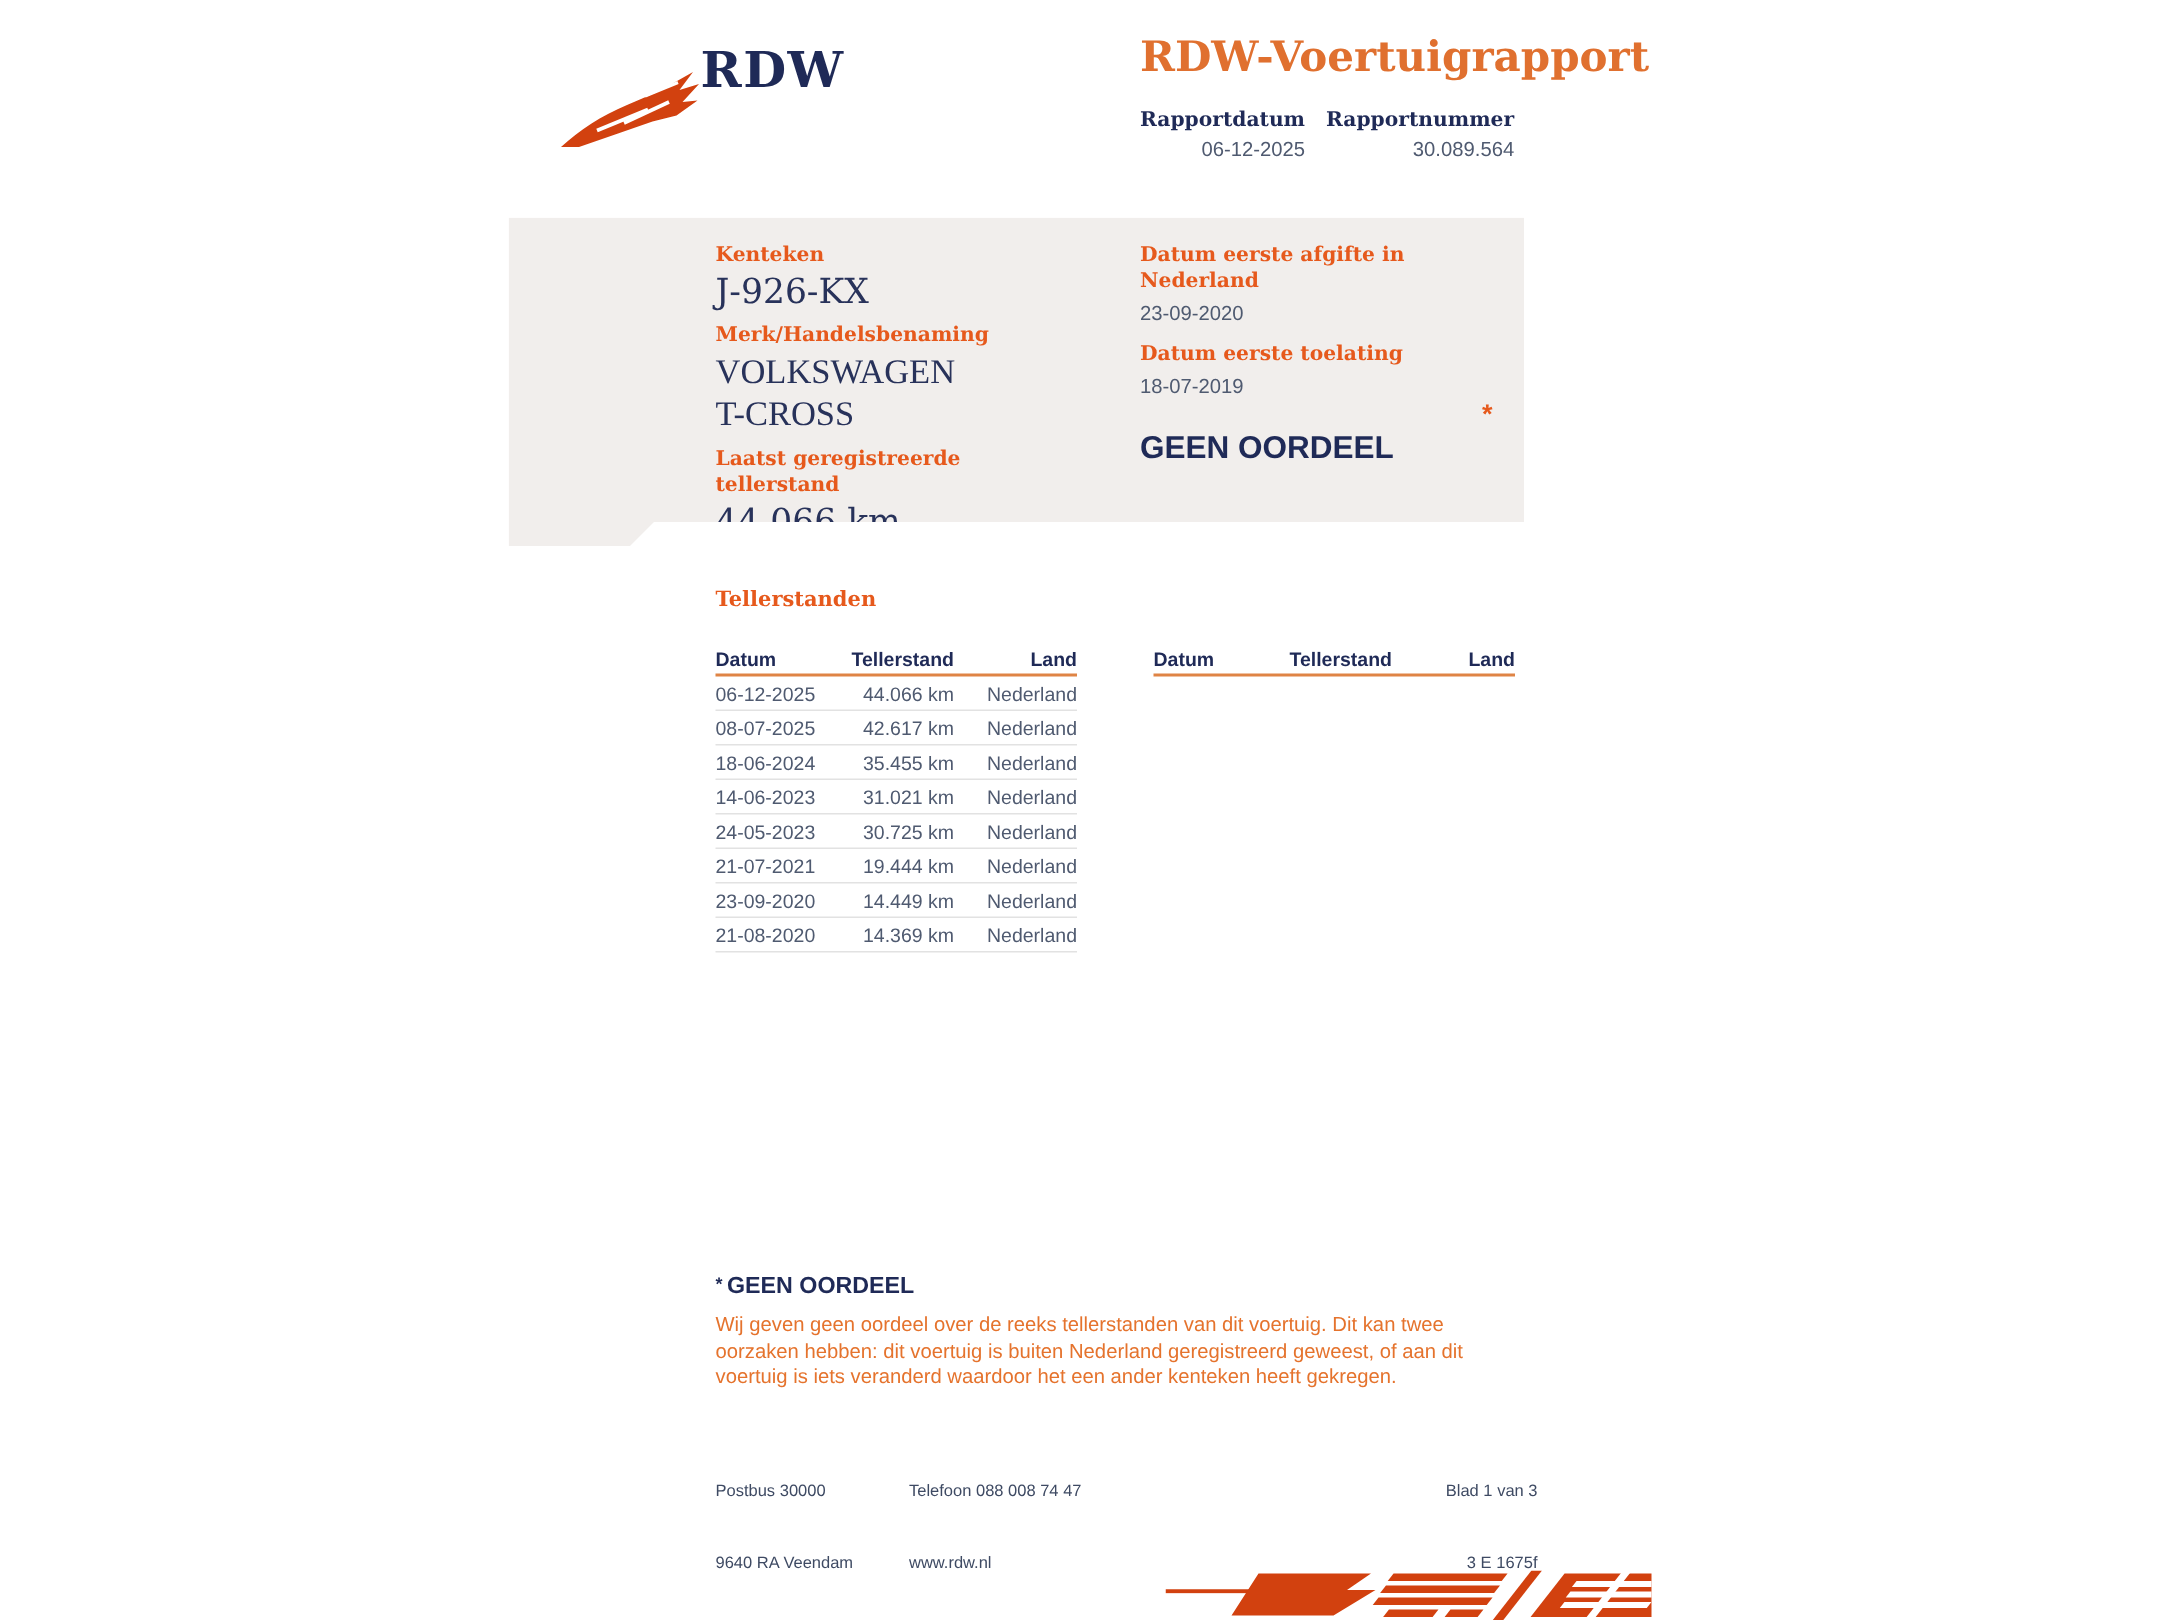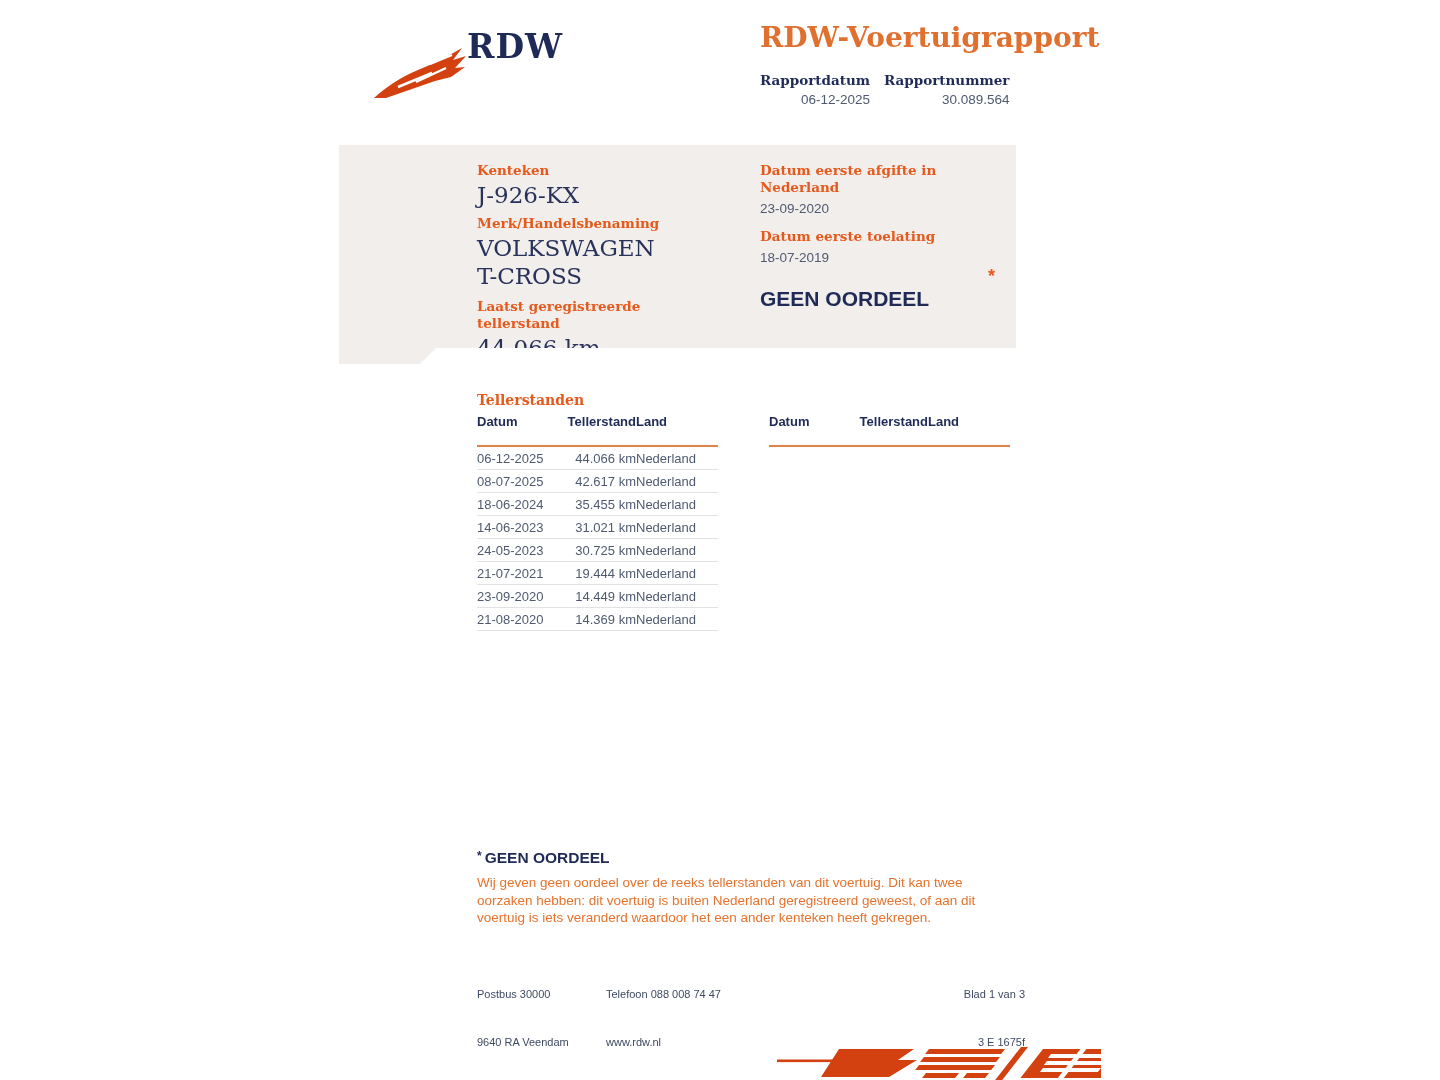--- a/index.html
+++ b/index.html
@@ -35,38 +35,38 @@
 
   
   .panel{position:absolute;left:339px;top:145px;width:677px;height:219px;background:var(--panel_bg);
          clip-path:polygon(0 0,677px 0,677px 203px,97px 203px,81px 219px,0 219px);}
   .panel-left{position:absolute;left:138px;top:17px;width:210px;}
   .panel-right{position:absolute;left:421px;top:17px;width:235px;}
   .vlabel{font-family:"DejaVu Serif",serif;font-weight:700;font-size:13.5px;
           color:var(--label_orange);line-height:17px;}
   .vvalue-big{font-family:"DejaVu Serif",serif;font-size:23px;color:var(--value_navy);
               line-height:28px;margin:2px 0 6px;}
-  .merk{max-width:178px;}
+  .merk{max-width:178px;font-family:Liberation Serif, serif;}
   .mt8{margin-top:8px;}
   .vvalue-sm{font-size:13.5px;color:var(--table_text);line-height:17px;margin:4px 0 11px;}
   .verdict{font-size:21px;font-weight:700;color:var(--navy);margin-top:20px;line-height:25px;}
   .verdict-star{position:absolute;left:649px;top:121px;color:var(--label_orange);
                 font-size:18px;font-weight:700;}
 
   
   .meters{position:absolute;left:477px;top:392px;}
   .meters-title{font-family:"DejaVu Serif",serif;font-weight:700;font-size:14px;
-                color:var(--label_orange);margin-bottom:6px;}
+                color:var(--label_orange);margin-bottom:24px;}
   .tables{display:flex;gap:51px;}
   table{border-collapse:collapse;width:241px;table-layout:fixed;}
-  th{font-size:13px;font-weight:700;color:var(--navy);padding:0 0 16px;
+  th{font-size:13px;font-weight:700;color:var(--navy);padding:0 0 2px;
      border-bottom:2px solid var(--underline_orange);}
   th:nth-child(1),td:nth-child(1){text-align:left;width:85px;}
   th:nth-child(2),td:nth-child(2){text-align:right;width:74px;}
-  th:nth-child(3),td:nth-child(3){text-align:left;width:82px;}
+  th:nth-child(3),td:nth-child(3){text-align:right;width:82px;}
   td{font-size:13px;color:var(--table_text);padding:3.5px 0;border-bottom:1px solid var(--row_border);}
 
   
   .footnote{position:absolute;left:477px;top:849px;width:542px;}
   .footnote-title{font-size:15.5px;font-weight:700;color:var(--navy);margin-bottom:7px;}
   .footnote-marker{font-size:12px;vertical-align:top;margin-right:3px;}
   .footnote-body{font-size:13.5px;color:var(--footnote_orange);line-height:17.5px;}
 
   
   .footer{position:absolute;left:477px;top:988px;width:548px;display:grid;

